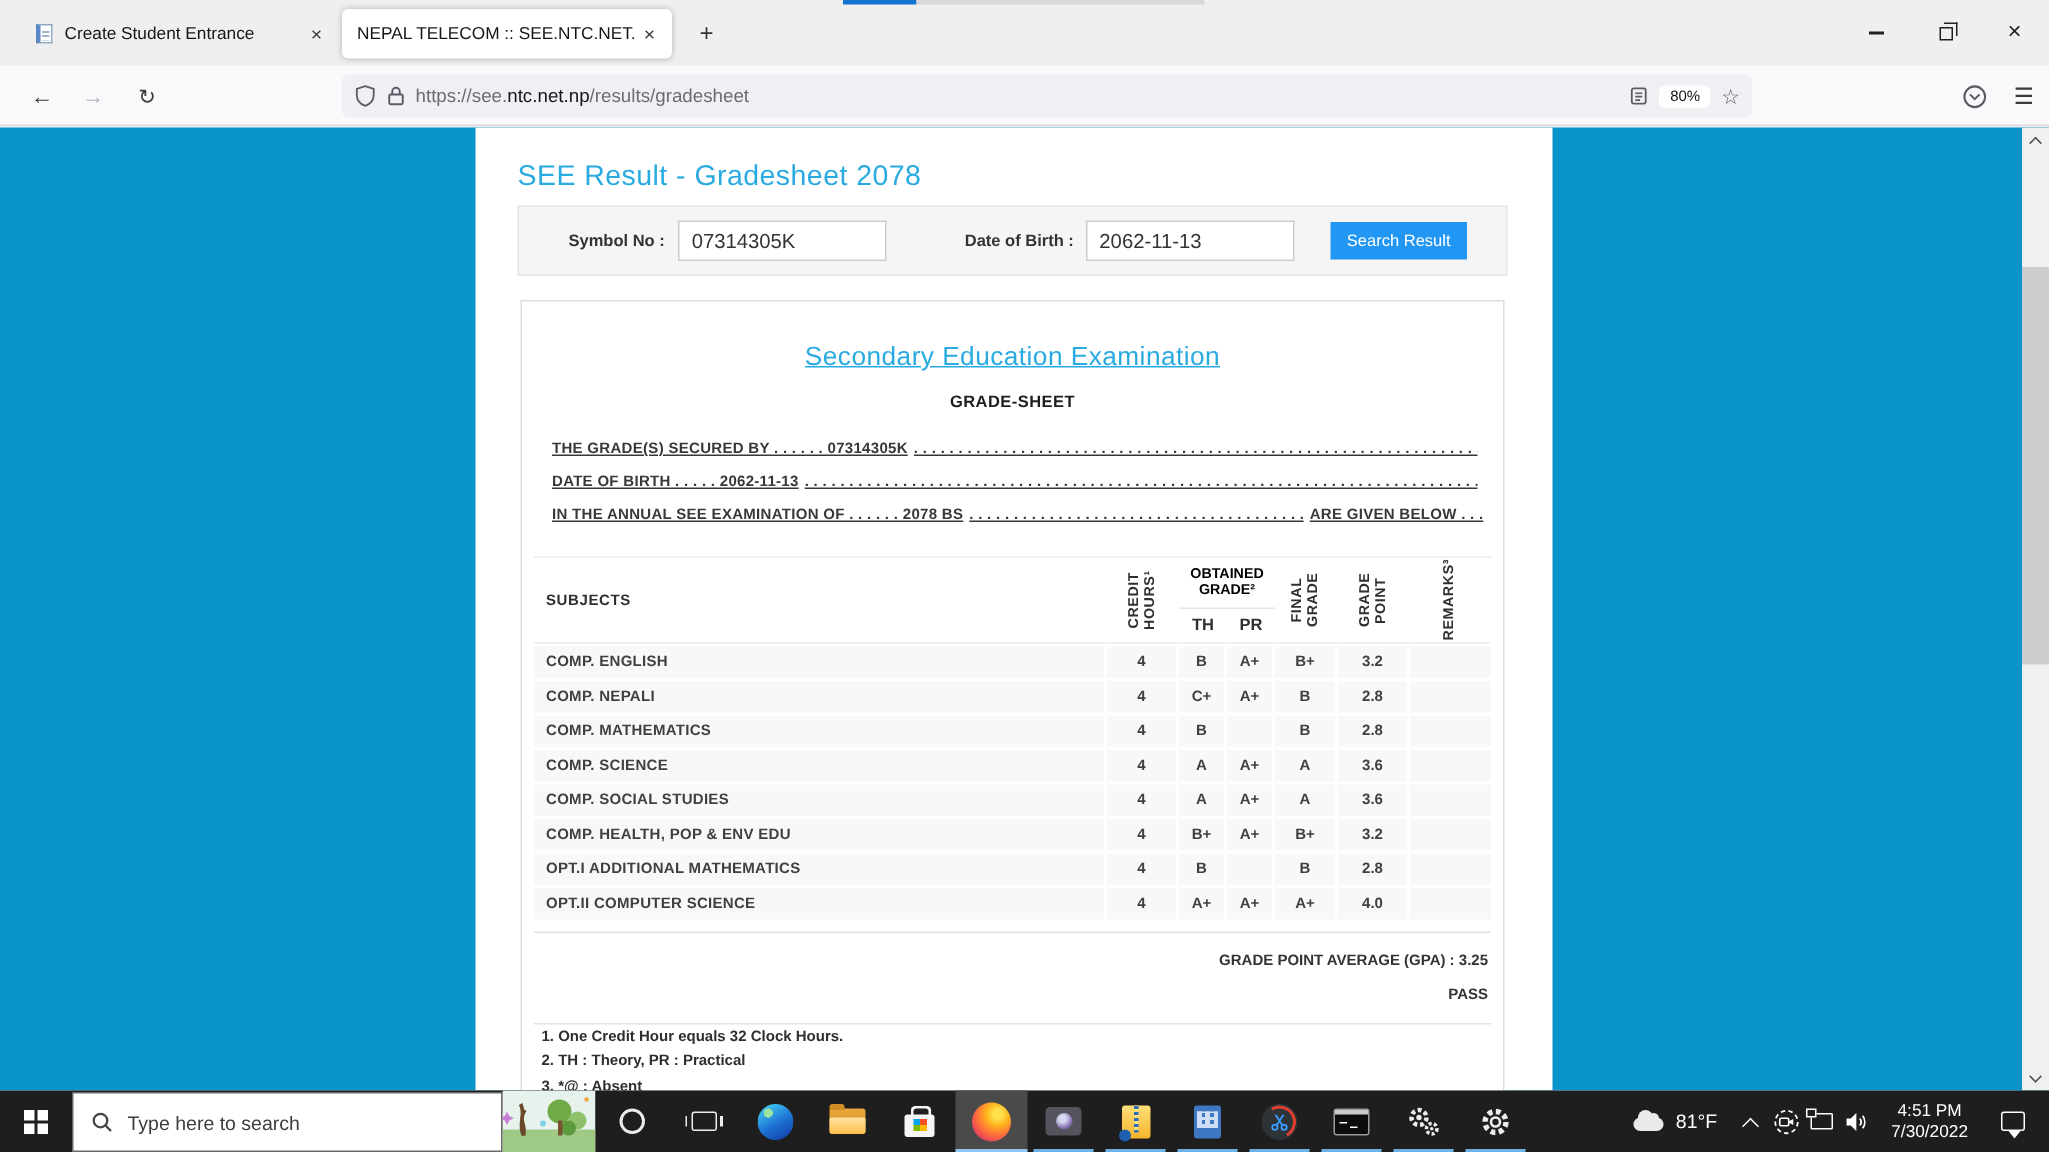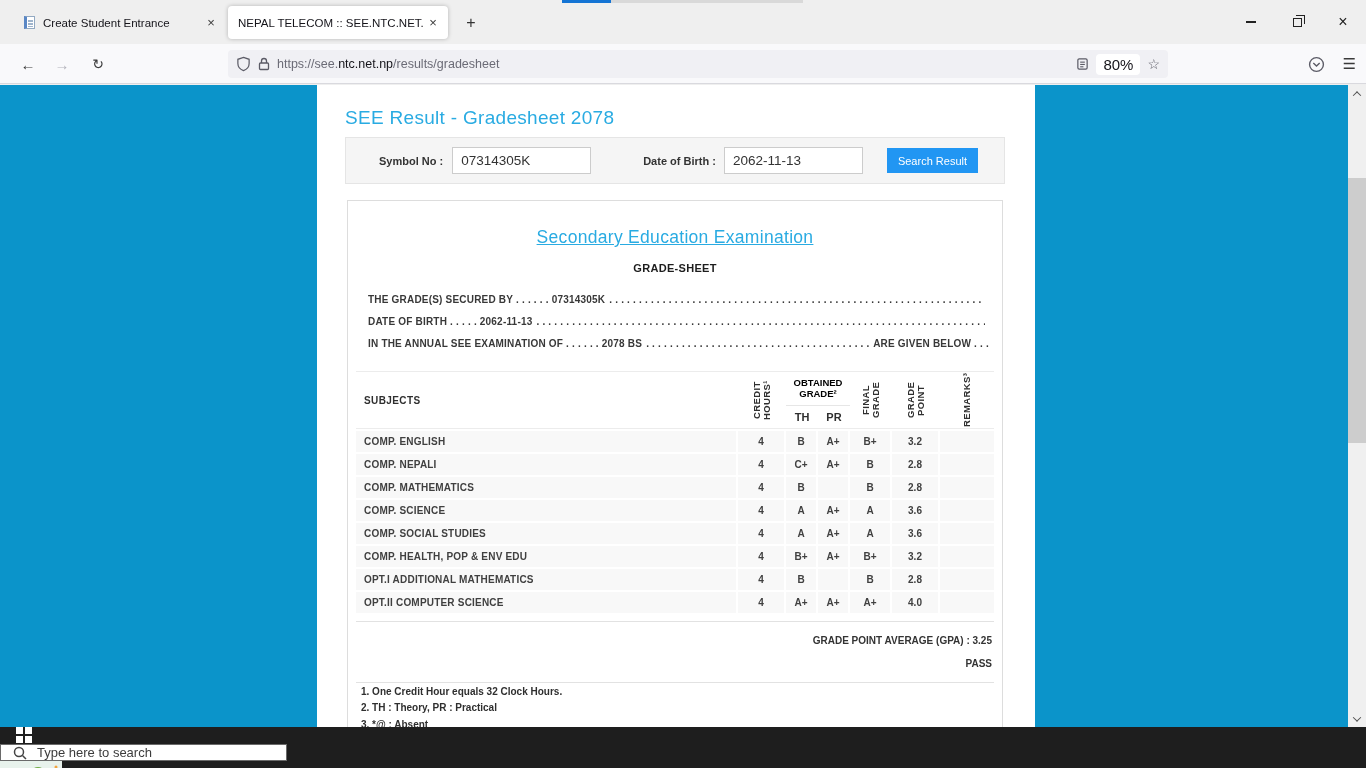--- a/index.html
+++ b/index.html
@@ -26,40 +26,40 @@
   .rest-i::before { content:""; position:absolute; top:-3.5px; left:2px; width:8px; height:8px; border-top:1.2px solid #222; border-right:1.2px solid #222; }
   .close-glyph { font-size:16px; }
 
   
   .navbar { position:absolute; top:44px; left:0; right:0; height:40px; background:#f9f9fb; border-bottom:1px solid #d9d9de; }
   .navbtn { position:absolute; top:6px; width:28px; height:28px; display:flex; align-items:center; justify-content:center; font-size:15px; color:#3a3a3a; border-radius:4px; }
   .nav-back { left:14px; } .nav-fwd { left:48px; color:#b4b4bc; } .nav-reload { left:84px; font-size:14px; }
   .urlbar { position:absolute; left:228px; top:6px; width:940px; height:28px; background:#f0f0f4; border-radius:4px; display:flex; align-items:center; padding:0 8px; gap:7px; }
   .url-text { font-size:12.5px; white-space:nowrap; overflow:hidden; flex:1; }
   .url-dim { color:#6b6b76; } .url-domain { color:#15141a; }
-  .zoom-pill { background:#fff; border-radius:4px; padding:2px 7px; font-size:15px; color:#15141a; }
+  .zoom-pill { background:#fff; border-radius:4px; padding:2px 7px; font-size:10px; color:#15141a; }
   .star-glyph { font-size:14px; color:#5b5b66; }
   .navbar .right-icons { position:absolute; right:10px; top:6px; height:28px; display:flex; align-items:center; gap:18px; }
   .menu-glyph { font-size:15px; color:#3a3a3a; }
 
   
   .content { position:absolute; top:85px; left:0; right:0; bottom:41px; background:#0b94ca; overflow:hidden; }
   .whitepanel { position:absolute; left:317px; top:0; width:718px; height:100%; background:#fff; }
   .page-title { position:absolute; left:28px; top:22px; font-size:19px; color:#29abe2; letter-spacing:.3px; }
   .formbar { position:absolute; left:28px; top:52px; width:660px; height:47px; background:#f5f5f5; border:1px solid #e5e5e5; display:flex; align-items:center; padding-left:7px;justify-content:center; }
   .flabel { font-size:11px; font-weight:bold; color:#333; white-space:nowrap; }
   .finput { height:27px; width:139px; border:1px solid #ccc; background:#fff; font-size:13.5px; color:#333; padding:0 8px; font-family:"Liberation Sans", sans-serif; }
   .fi1 { margin-left:9px; } .fl2 { margin-left:52px; } .fi2 { margin-left:8px; }
   .searchbtn { margin-left:24px; height:25px; padding:0 11px; background:#2196f3; color:#fff; border:none; font-size:11px; font-family:"Liberation Sans", sans-serif; cursor:pointer; }
 
   .sheet { position:absolute; left:30px; top:115px; width:656px; bottom:-2px; background:#fff; border:1px solid #ddd; padding-top:26px; overflow:hidden; }
   .sheet-heading { text-align:center; font-size:17.5px; color:#29abe2; letter-spacing:.3px;text-decoration:underline; }
   .sheet-sub { text-align:center; font-size:11px; font-weight:bold; color:#1d1d1d; margin-top:14px; letter-spacing:.3px; }
   .stmts { margin:15px 13px 0 20px; }
-  .stmt { display:flex; align-items:flex-end; height:22px; line-height:22px; font-size:10px; font-weight:bold; color:#383838; letter-spacing:.2px; white-space:nowrap; overflow:hidden; }
+  .stmt { display:flex; align-items:flex-end; height:22px; line-height:22px; font-size:10px; font-weight:bold; color:#383838; letter-spacing:.2px; white-space:nowrap; overflow:hidden;text-decoration:underline; }
   .stmt .fill { flex:1 1 auto; min-width:0; overflow:hidden; margin:0 4px; }
   .stmt .sfx { flex:none; }
 
   .gtable { margin:16px 8px 0 8px; }
   .ghead { display:grid; grid-template-columns:1fr 48px 32px 32px 42px 48px 54px; height:58px; border-top:1px solid #ececec; border-bottom:1px solid #ececec; }
   .hcell { display:flex; align-items:center; justify-content:center; font-size:9.5px; font-weight:bold; color:#2f2f2f; letter-spacing:.4px; }
   .hsubjects { justify-content:flex-start; padding-left:8px; font-size:10px; }
   .vlabel { writing-mode:vertical-rl; transform:rotate(180deg); white-space:pre-line; text-align:center; line-height:10.5px; }
   .obt { grid-column:3/5; display:flex; flex-direction:column; }
   .obt-top { flex:1; display:flex; align-items:center; justify-content:center; white-space:pre-line; text-align:center; font-size:9.5px; font-weight:bold; border-bottom:1px solid #e6e6e6; line-height:10.5px; }
@@ -77,21 +77,21 @@
   
   .sbar { position:absolute; right:0; top:0; bottom:0; width:18px; background:#f0f0f0; }
   .sb-btn { position:absolute; left:0; width:18px; height:17px; display:flex; align-items:center; justify-content:center; }
   .sb-up { top:0; } .sb-down { bottom:0; }
   .sb-ar { width:6px; height:6px; border-left:1.6px solid #505050; border-top:1.6px solid #505050; }
   .sb-up .sb-ar { transform:rotate(45deg) translate(1px,1px); }
   .sb-down .sb-ar { transform:rotate(225deg) translate(1px,1px); }
   .sb-thumb { position:absolute; left:0; top:93px; width:18px; height:265px; background:#cdcdcd; }
 
   
-  .taskbar { position:absolute; bottom:0; left:0; right:0; height:41px; background:#1e1e1e; display:flex; align-items:stretch;flex-direction:column; }
+  .taskbar { position:absolute; bottom:0; left:0; right:0; height:41px; background:#1e1e1e; display:flex; align-items:stretch; }
   .tb-btn { width:48px; display:flex; align-items:center; justify-content:center; position:relative; flex:none; }
   .tb-btn.running::after { content:""; position:absolute; bottom:0; left:4px; right:4px; height:2px; background:#6cb2e8; }
   .tb-btn.active { background:#4a4a4a; }
   .tb-btn.active::after { content:""; position:absolute; bottom:0; left:0; right:0; height:2px; background:#8fc7f7; }
   .win-wrap { width:16px; height:16px; }
   .win-sq { width:7px; height:7px; background:#fff; box-shadow:9px 0 #fff, 0 9px #fff, 9px 9px #fff; }
   .tb-search { width:287px; background:#fff; border:1px solid #6a6a6a; margin:1px 0 0; display:flex; align-items:center; gap:10px; padding-left:12px; flex:none; }
   .tb-search span { font-size:13px; color:#3c3c3c; }
   .daily { width:62px; flex:none; position:relative; }
   .daily svg { width:100%; height:100%; display:block; }

